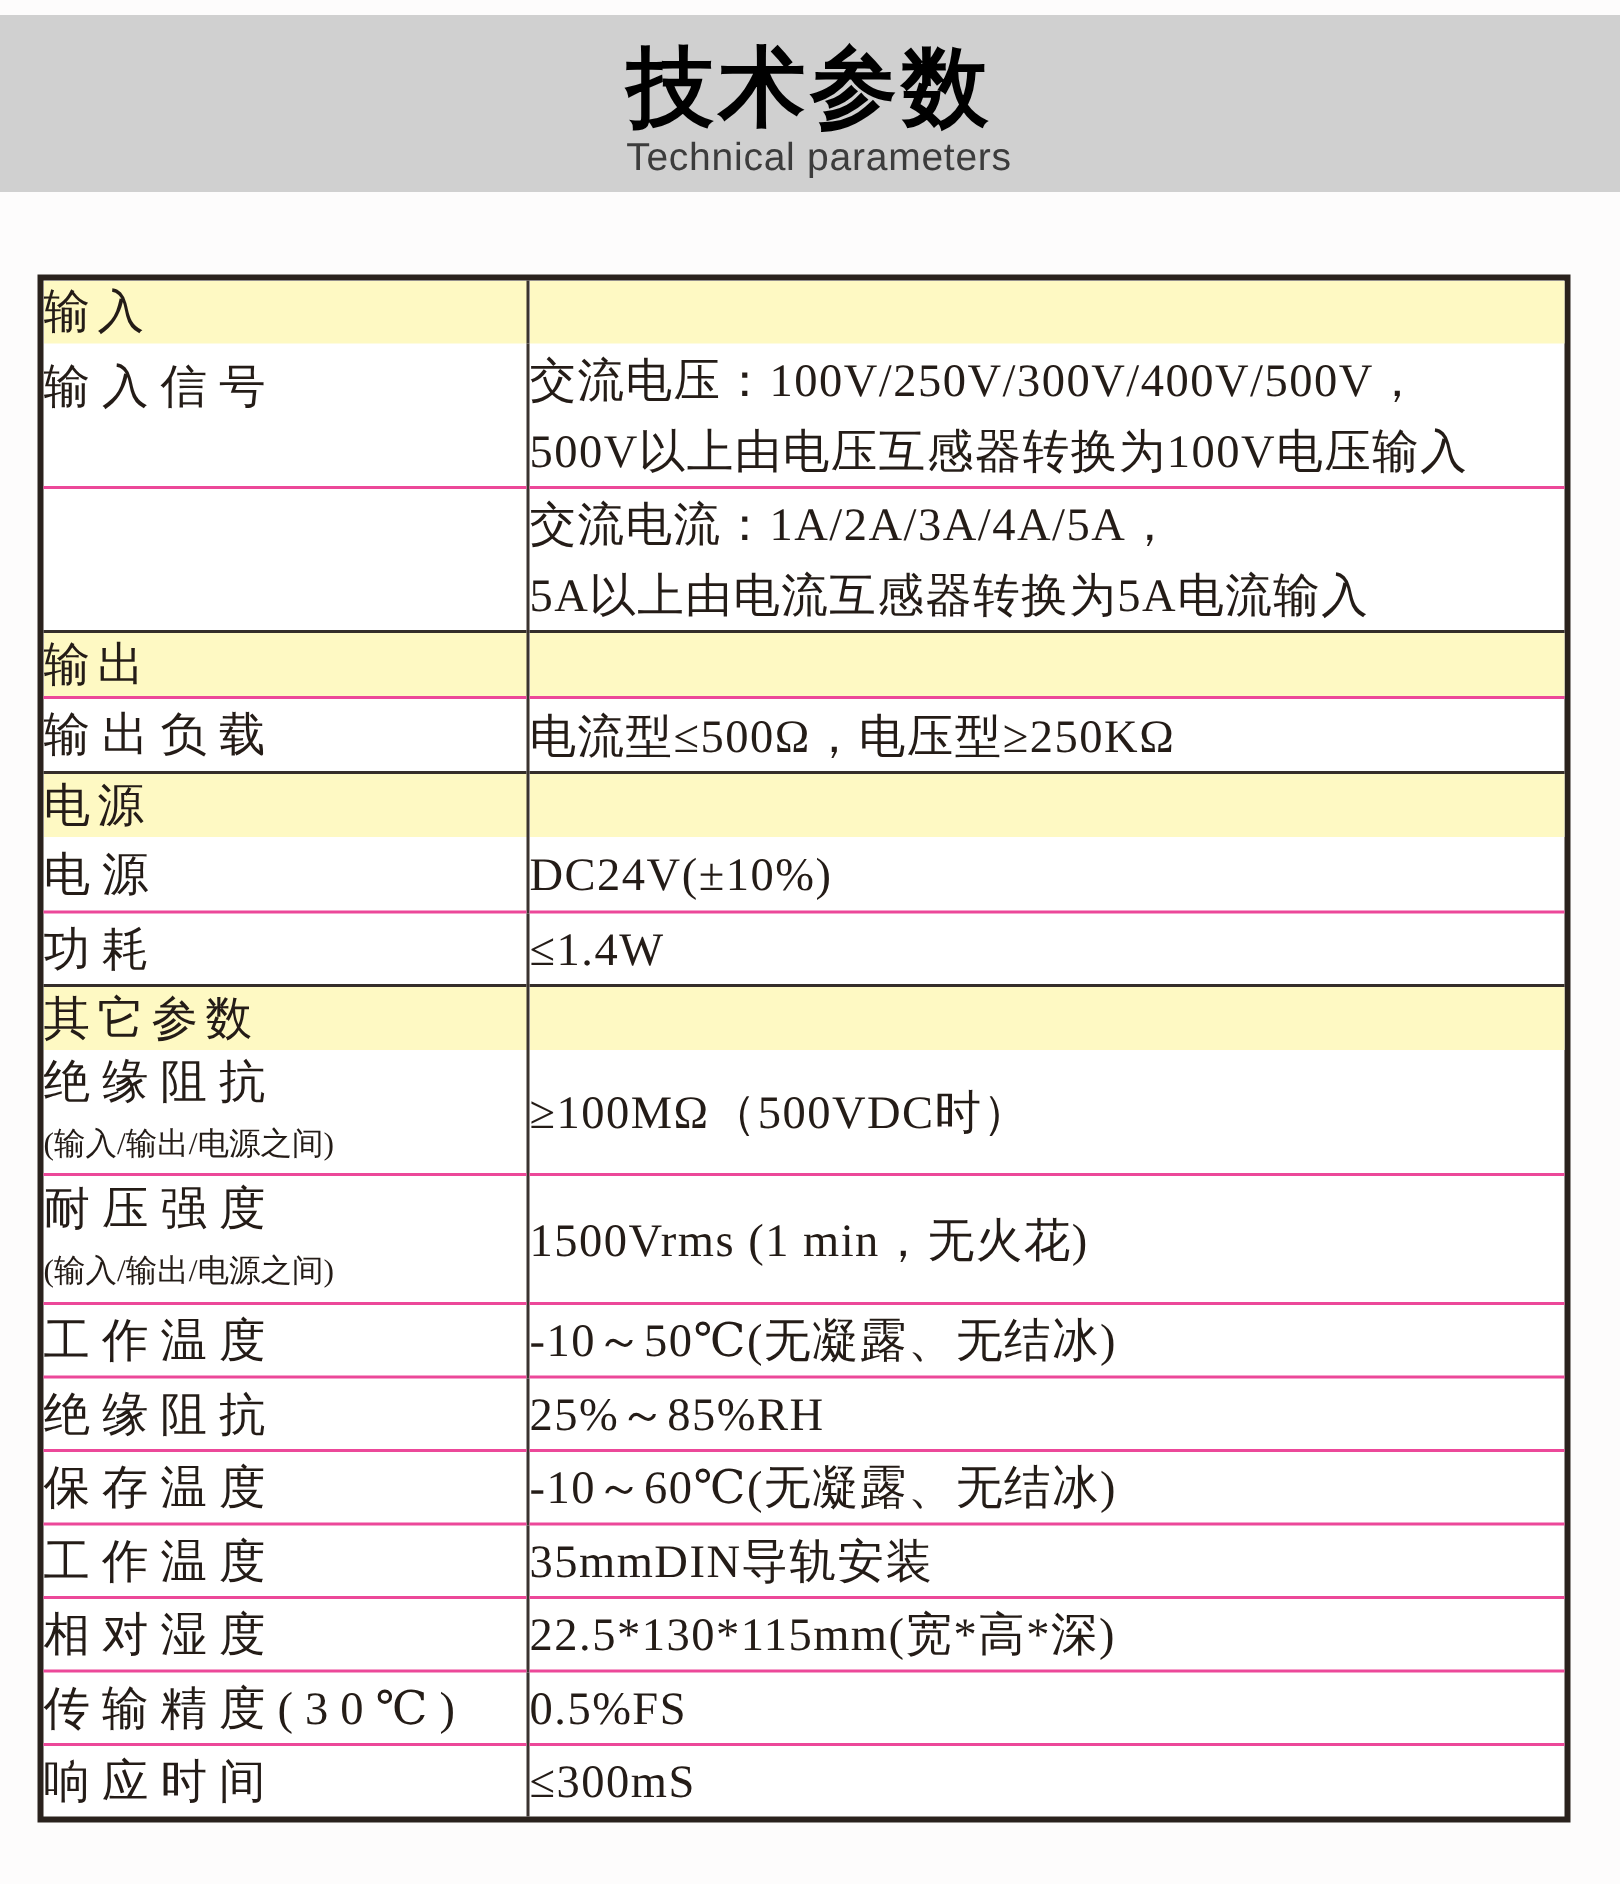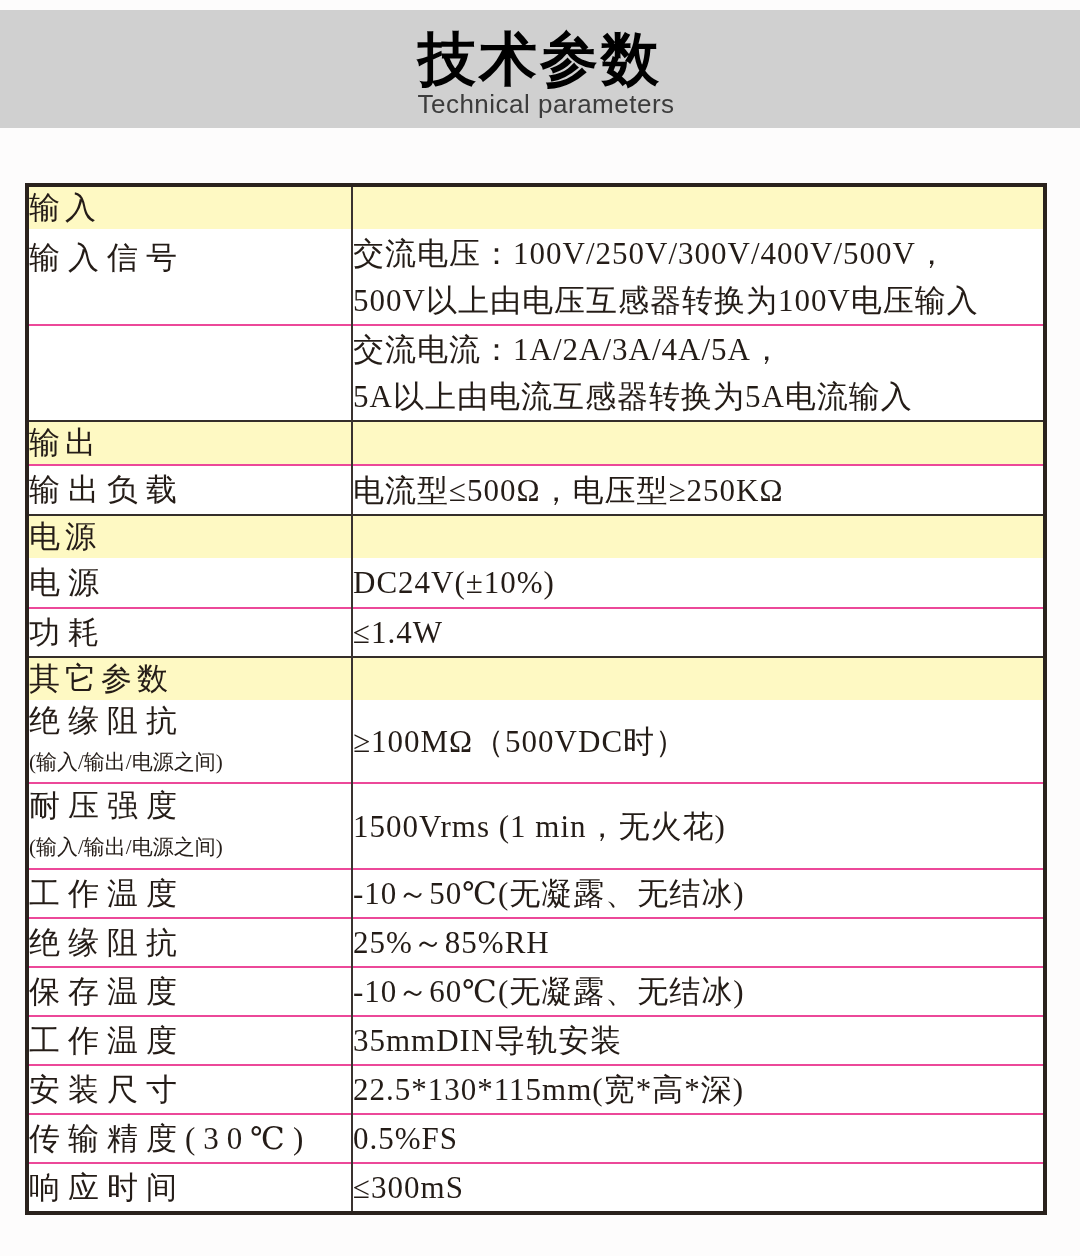--- a/index.html
+++ b/index.html
@@ -232,21 +232,21 @@
           <td class="lab">
             <div class="line main">工作温度</div>
           </td>
           <td class="val">
             <div class="line">35mmDIN导轨安装</div>
           </td>
         </tr>
 
         <tr class="spec-row" style="height:44px">
           <td class="lab">
-            <div class="line main">安装尺寸</div>
+            <div class="line main">相对湿度</div>
           </td>
           <td class="val">
             <div class="line">22.5*130*115mm(宽*高*深)</div>
           </td>
         </tr>
 
         <tr class="spec-row" style="height:43px">
           <td class="lab">
             <div class="line main">传输精度(30℃)</div>
           </td>

